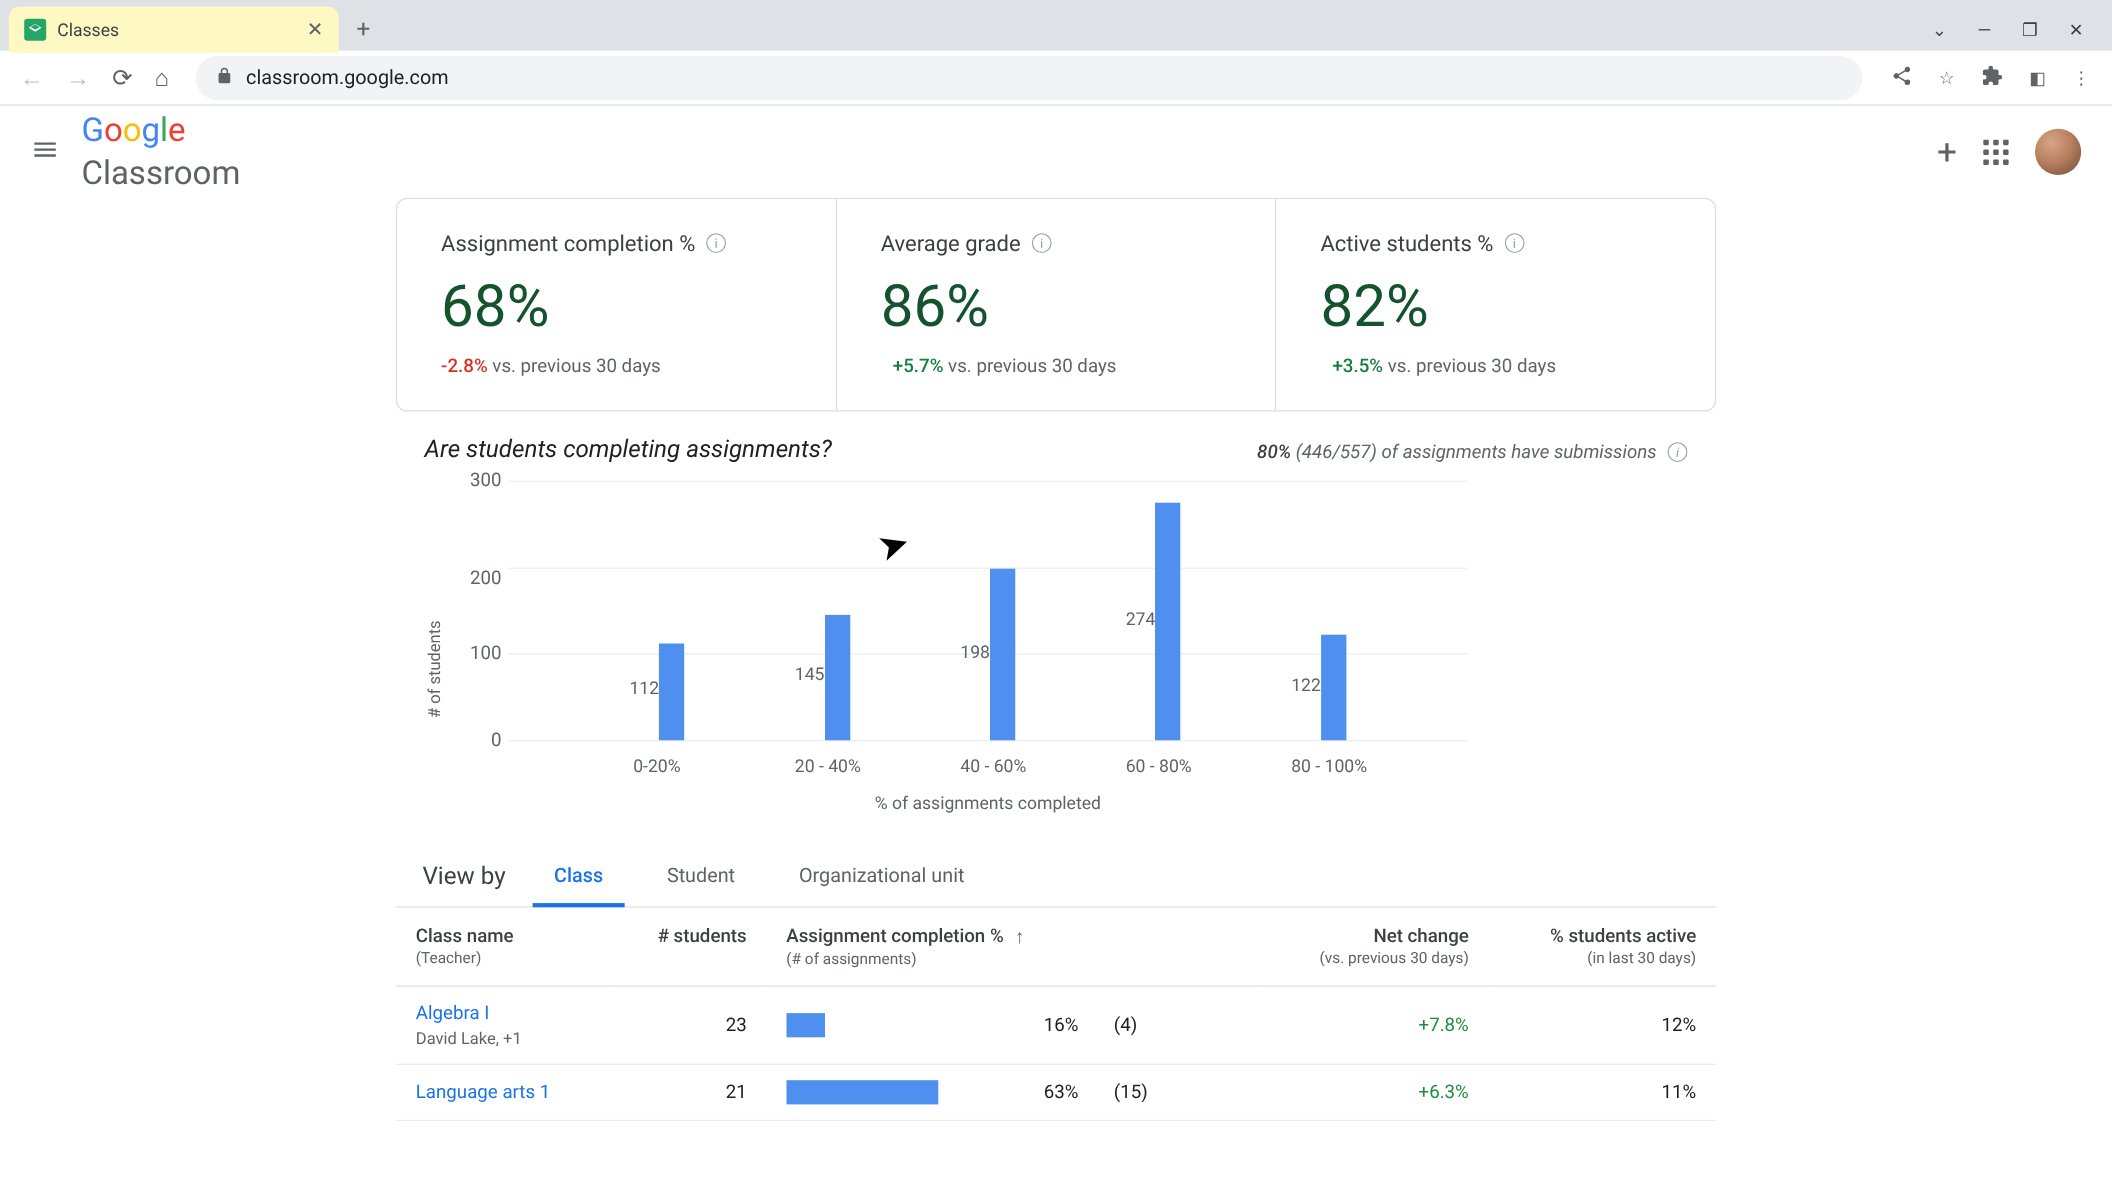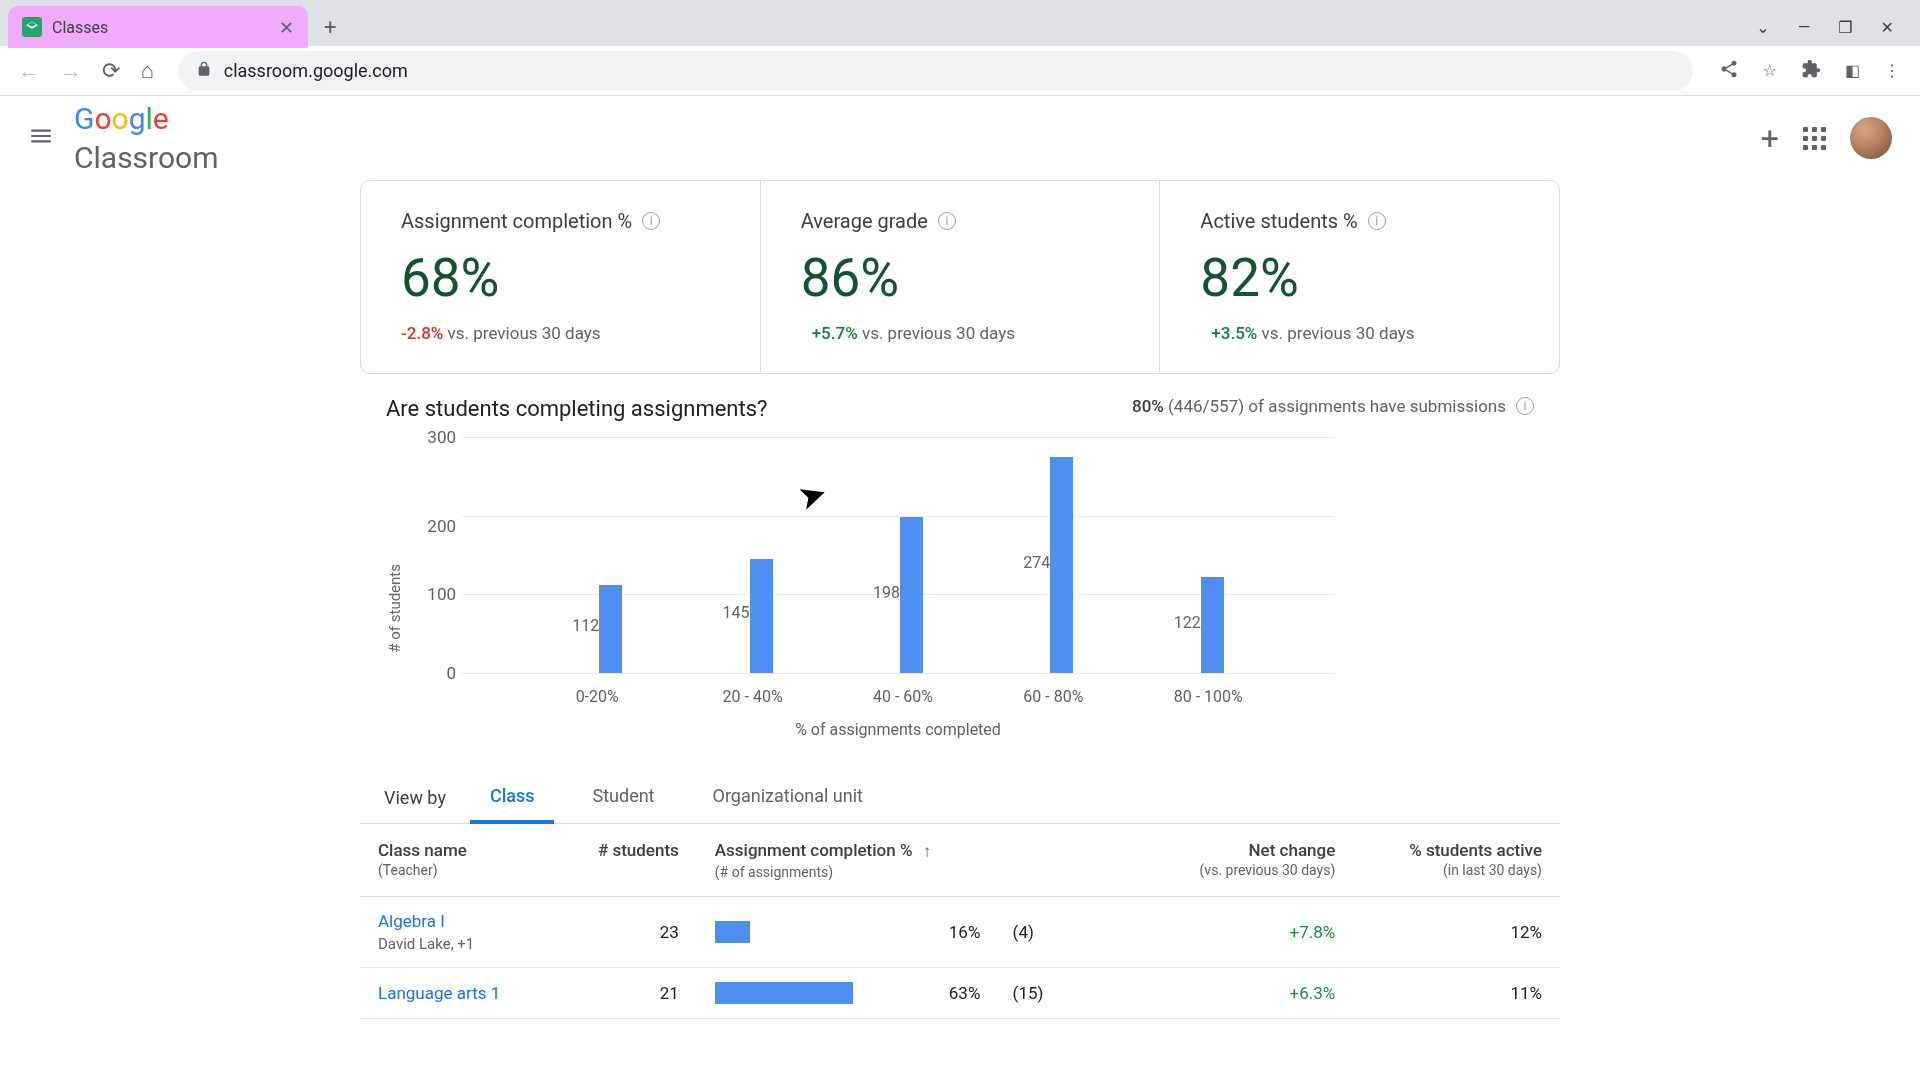--- a/index.html
+++ b/index.html
@@ -1,21 +1,21 @@
 <!DOCTYPE html>
 <html><head>
 <meta charset="utf-8">
 <style>
   * { box-sizing: border-box; margin: 0; padding: 0; }
   body { font-family: 'Google Sans', Roboto, Arial, sans-serif; background: #fff; color: #202124; overflow: hidden; width: 1920px; height: 1080px; }
   
   
   .browser-chrome { background: #dee1e6; }
   .tab-strip { display: flex; align-items: center; height: 46px; padding: 8px 8px 0 8px; }
-  .tab { display: flex; align-items: center; background: #f0abfc; border-radius: 10px 10px 0 0; padding: 0 14px; height: 42px; width: 300px; gap: 10px; }
+  .tab { display: flex; align-items: center; background: #fef9c3; border-radius: 10px 10px 0 0; padding: 0 14px; height: 42px; width: 300px; gap: 10px; }
   .tab-favicon { width: 20px; height: 20px; background: #25a667; border-radius: 3px; display: flex; align-items: center; justify-content: center; }
   .tab-favicon svg { width: 14px; height: 14px; fill: #fff; }
   .tab-title { flex: 1; font-size: 16px; color: #3c4043; }
   .tab-close { color: #5f6368; cursor: pointer; font-size: 18px; }
   .new-tab { color: #5f6368; font-size: 22px; margin-left: 16px; cursor: pointer; }
   .chrome-controls { margin-left: auto; display: flex; gap: 28px; padding-right: 18px; color: #3c4043; }
   .chrome-ctrl { cursor: pointer; }
   
   .toolbar { background: #fff; height: 50px; display: flex; align-items: center; padding: 0 14px; gap: 12px; border-bottom: 1px solid #dadce0; }
   .nav-btn { color: #bdc1c6; font-size: 22px; cursor: pointer; padding: 4px; }
@@ -49,21 +49,21 @@
   .stat-title { font-size: 20px; color: #3c4043; }
   .info-icon { width: 18px; height: 18px; border: 1.5px solid #9aa0a6; border-radius: 50%; display: inline-flex; align-items: center; justify-content: center; font-size: 12px; color: #9aa0a6; cursor: pointer; }
   .stat-value { font-size: 53px; font-weight: 400; margin-top: 14px; color: #14532d; }
   .stat-delta { margin-top: 14px; font-size: 17px; }
   .delta-neg { color: #d93025; font-weight: 500; }
   .delta-pos { color: #15803d; font-weight: 500; margin-left: 11px; }
   .delta-sub { color: #5f6368; }
   
   
   .chart-section { margin-top: 22px; }
-  .chart-header { display: flex; align-items: flex-start; justify-content: space-between; padding: 0 26px 0 26px; }
+  .chart-header { display: flex; align-items: flex-end; justify-content: space-between; padding: 0 26px 0 26px; font-style: italic; }
   .chart-q { font-size: 22px; color: #202124; }
   .chart-sub { font-size: 17px; color: #5f6368; display: flex; align-items: center; gap: 10px; }
   .chart-sub strong { color: #3c4043; font-weight: 500; }
   
   .chart-wrap { position: relative; margin-top: 16px; padding: 0 26px; display: flex; }
   .y-axis-label { writing-mode: vertical-rl; transform: rotate(180deg); font-size: 15px; color: #5f6368; align-self: center; margin-right: 8px; padding-bottom: 40px; }
   .chart-inner { flex: 1; }
   .plot { position: relative; height: 236px; margin-left: 50px; margin-right: 200px; }
   .gridline { position: absolute; left: 0; right: 0; border-top: 1px solid #e8eaed; }
   .ytick { position: absolute; left: -50px; width: 44px; text-align: right; font-size: 17px; color: #5f6368; transform: translateY(-50%); }
@@ -73,21 +73,21 @@
   .bar { width: 48px; background: #4f8ff0; }
   .xticks { display: flex; justify-content: space-around; margin-left: 50px; margin-right: 200px; padding: 0 60px; margin-top: 14px; }
   .xtick { width: 50px; text-align: center; font-size: 16px; color: #5f6368; white-space: nowrap; }
   .x-axis-label { text-align: center; font-size: 16px; color: #5f6368; margin-top: 14px; margin-left: 50px; margin-right: 200px; }
   
   
   .cursor { position: absolute; left: 798px; top: 475px; font-size: 34px; color: #000; pointer-events: none; z-index: 100; transform: rotate(-18deg); }
   
   
   .view-tabs { display: flex; align-items: center; margin-top: 32px; padding: 0 18px; border-bottom: 1px solid #dadce0; gap: 18px; }
-  .view-label { font-size: 18px; color: #3c4043; padding: 14px 6px; }
+  .view-label { font-size: 22px; color: #3c4043; padding: 14px 6px; }
   .vtab { font-size: 18px; color: #5f6368; padding: 14px 20px; cursor: pointer; border-bottom: 4px solid transparent; margin-bottom: -1px; border-radius: 4px 4px 0 0; }
   .vtab.active { color: #1a73e8; border-bottom-color: #1a73e8; font-weight: 500; }
   
   
   table { width: 100%; border-collapse: collapse; }
   thead th { text-align: left; font-size: 17px; font-weight: 500; color: #3c4043; padding: 16px 18px; border-bottom: 1px solid #dadce0; vertical-align: top; }
   thead th .sub { display: block; font-size: 14px; font-weight: 400; color: #5f6368; margin-top: 2px; }
   th.right, td.right { text-align: right; }
   .sort-arrow { display: inline-block; vertical-align: middle; margin-left: 6px; color: #5f6368; }
   tbody td { padding: 14px 18px; font-size: 17px; border-bottom: 1px solid #e8eaed; vertical-align: middle; }

